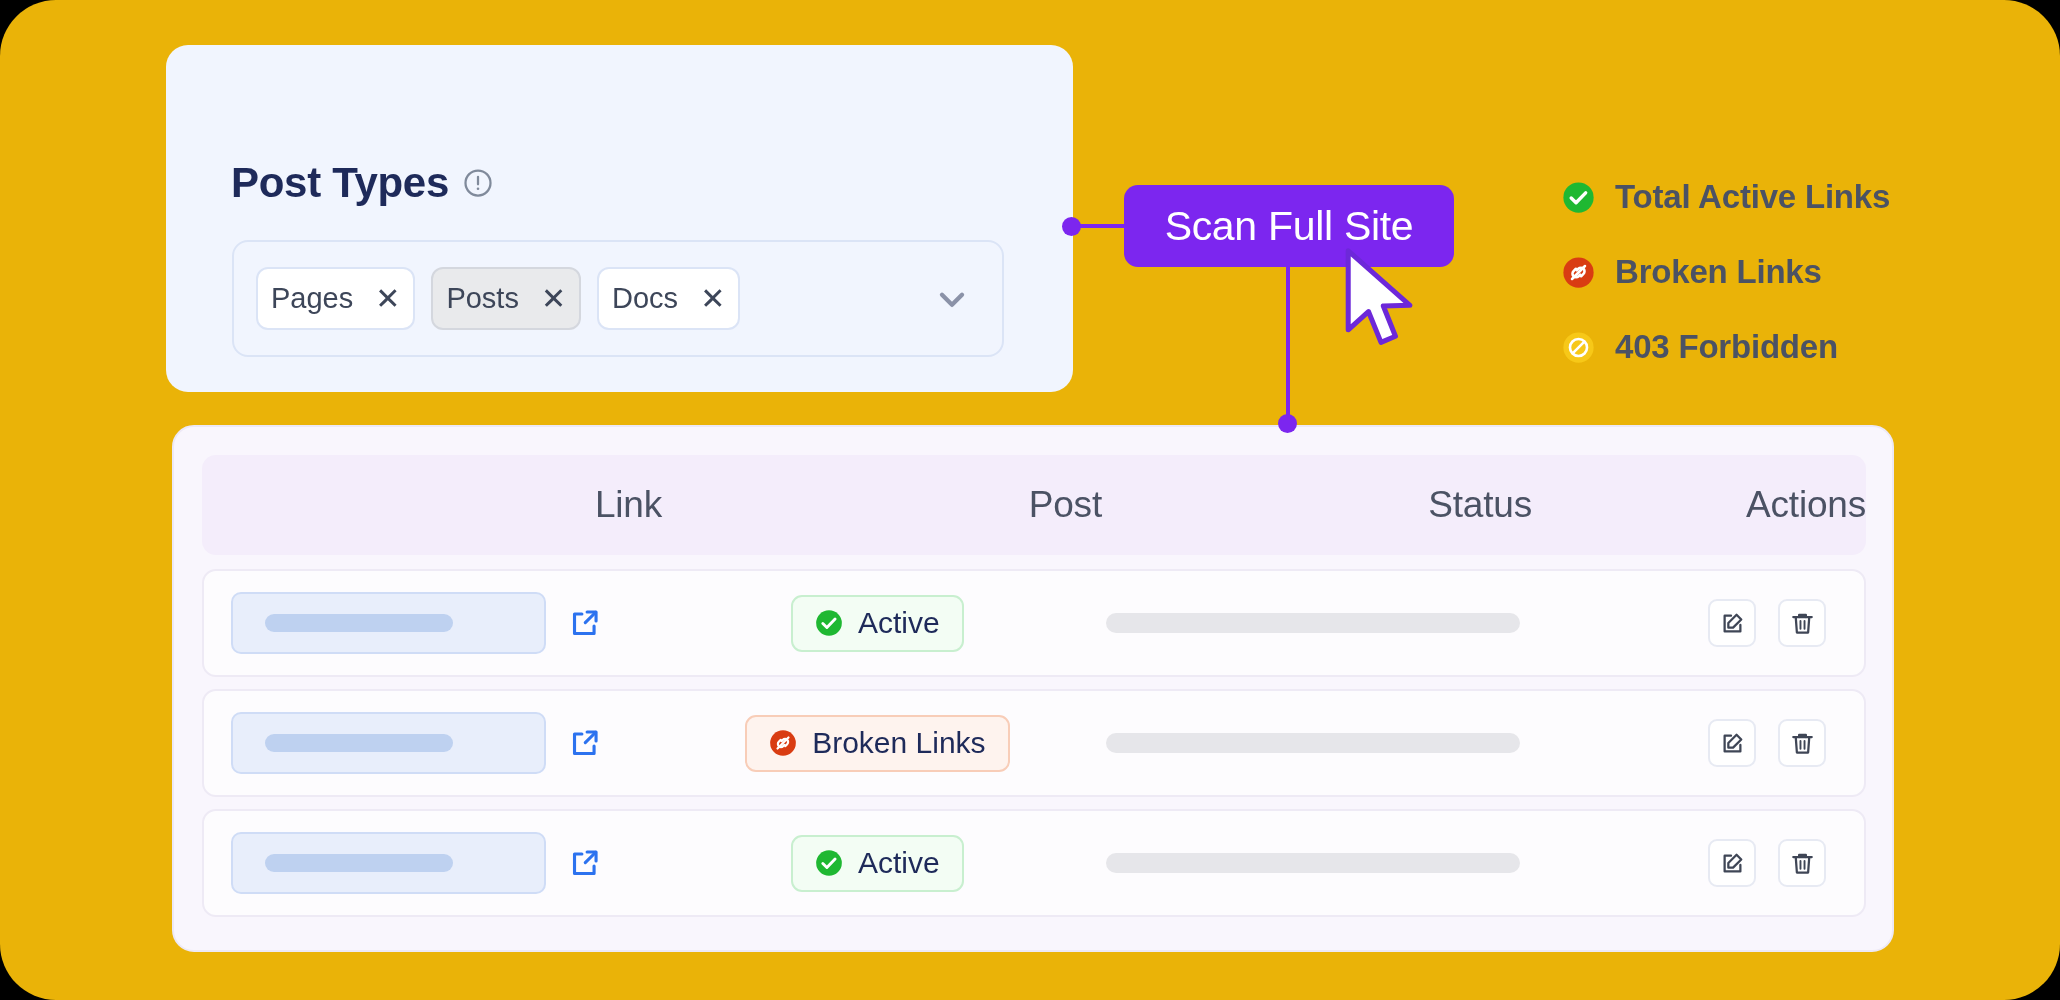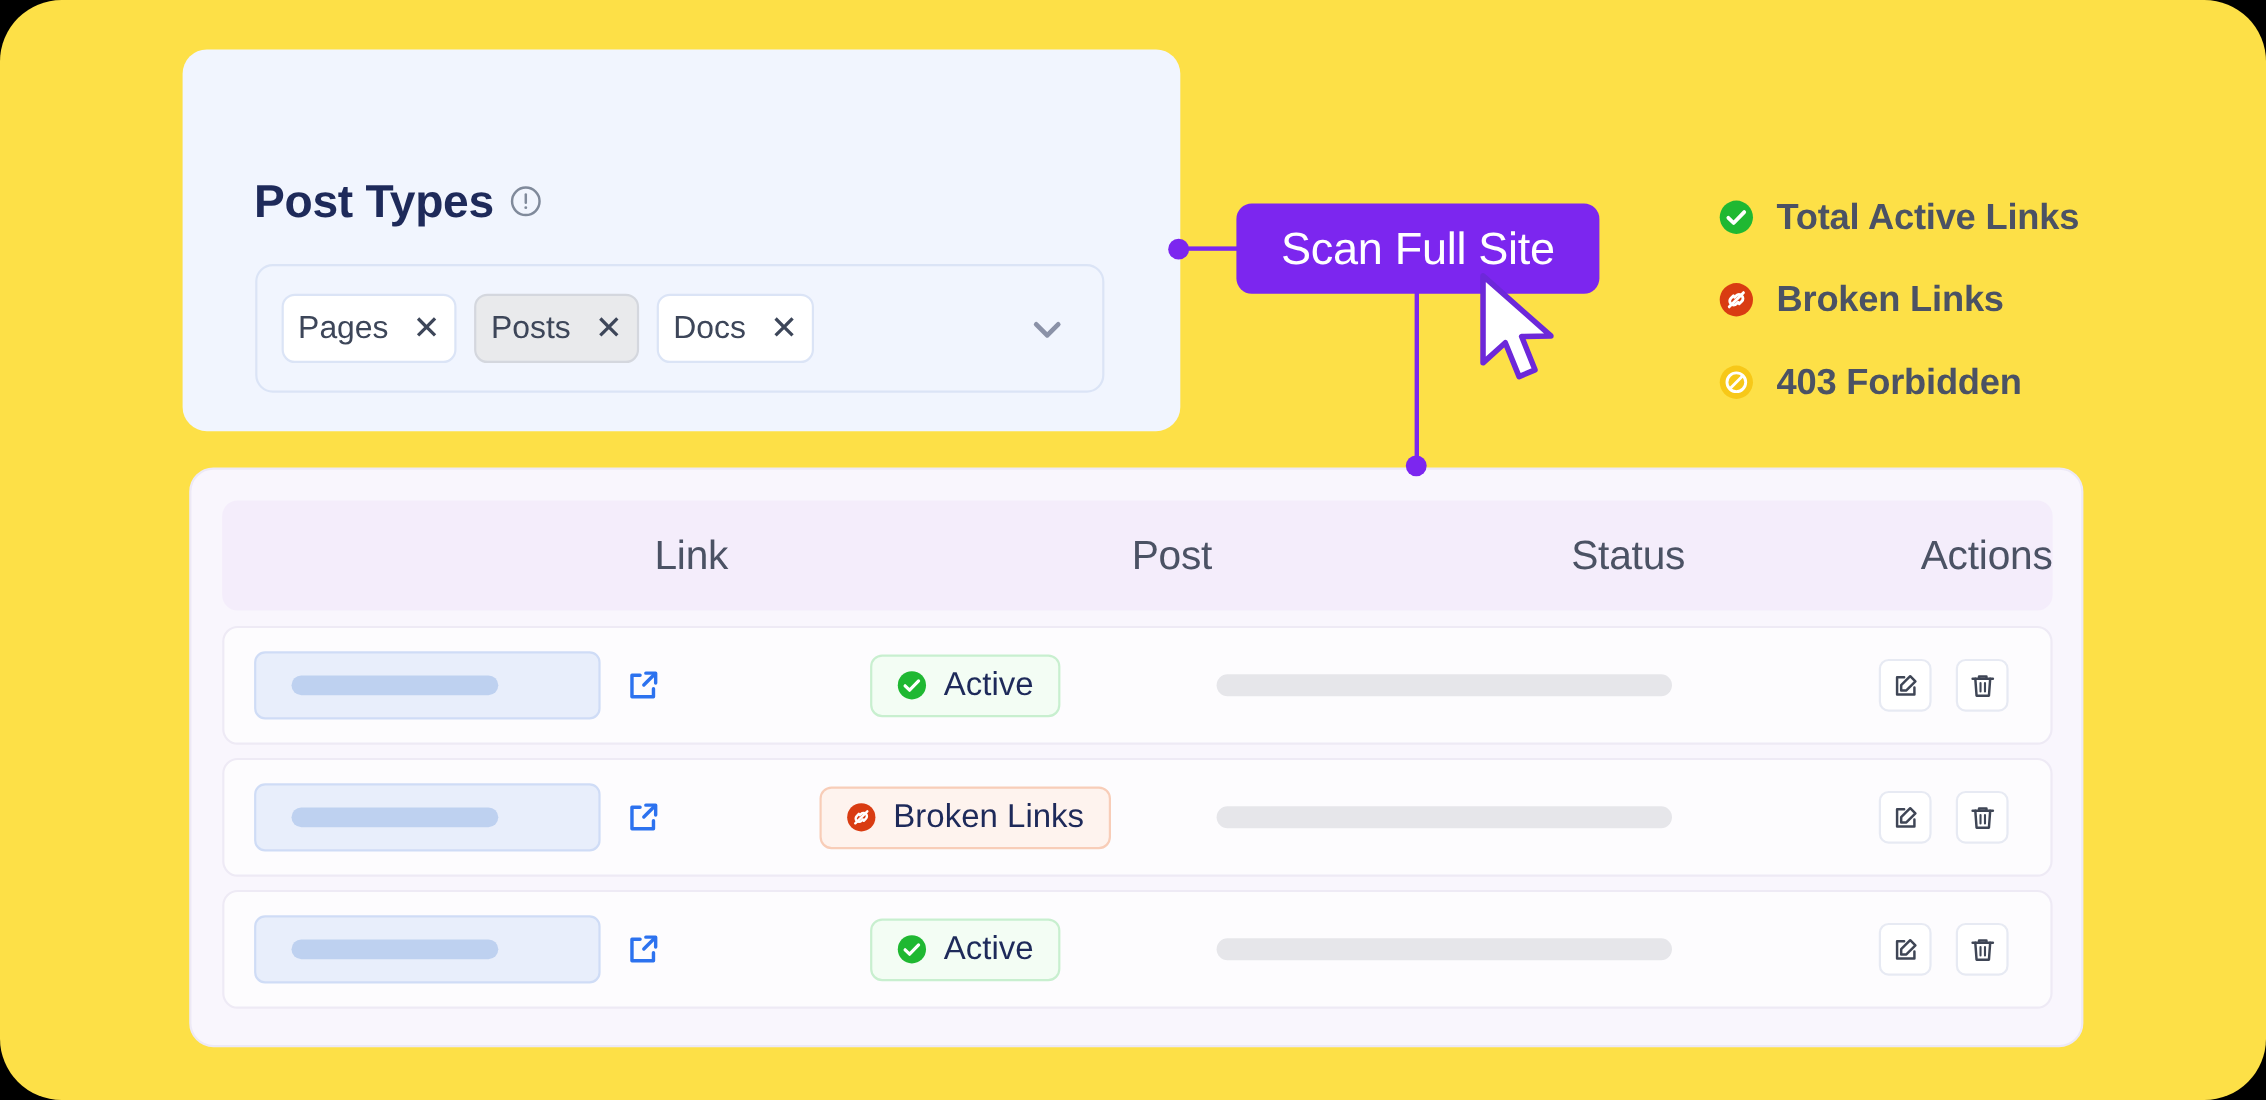--- a/index.html
+++ b/index.html
@@ -17,21 +17,21 @@
     width: 2060px;
     height: 1000px;
     background: #000000;
   }
 
   .card {
     position: absolute;
     left: 0; top: 0;
     width: 2060px;
     height: 1000px;
-    background: #fde047;
+    background: #eab308;
     border-radius: 56px;
     overflow: hidden;
   }
 
   
   .posttypes-panel {
     position: absolute;
     left: 166px;
     top: 45px;
     width: 907px;

